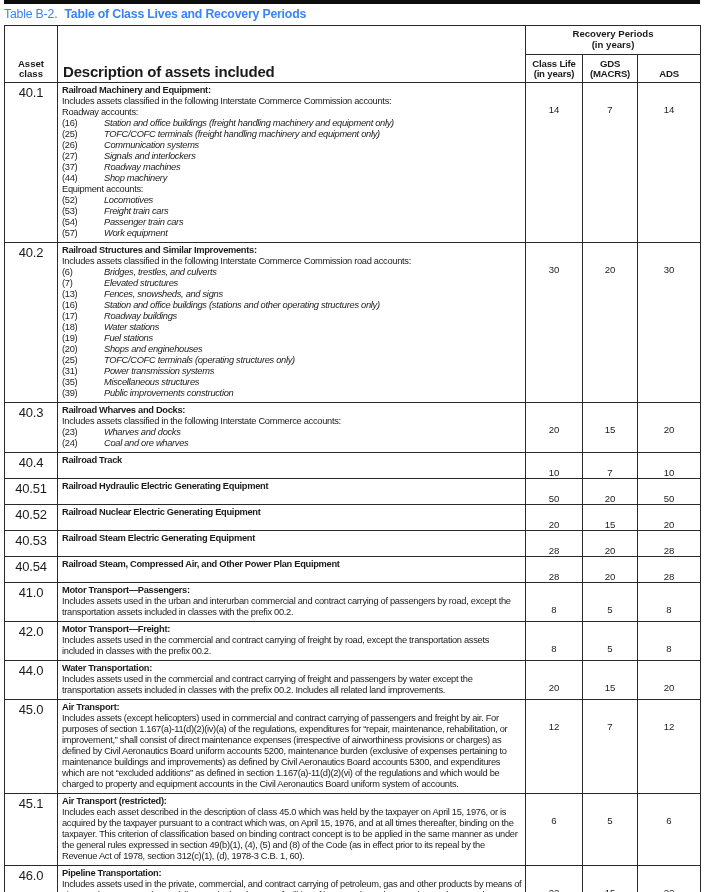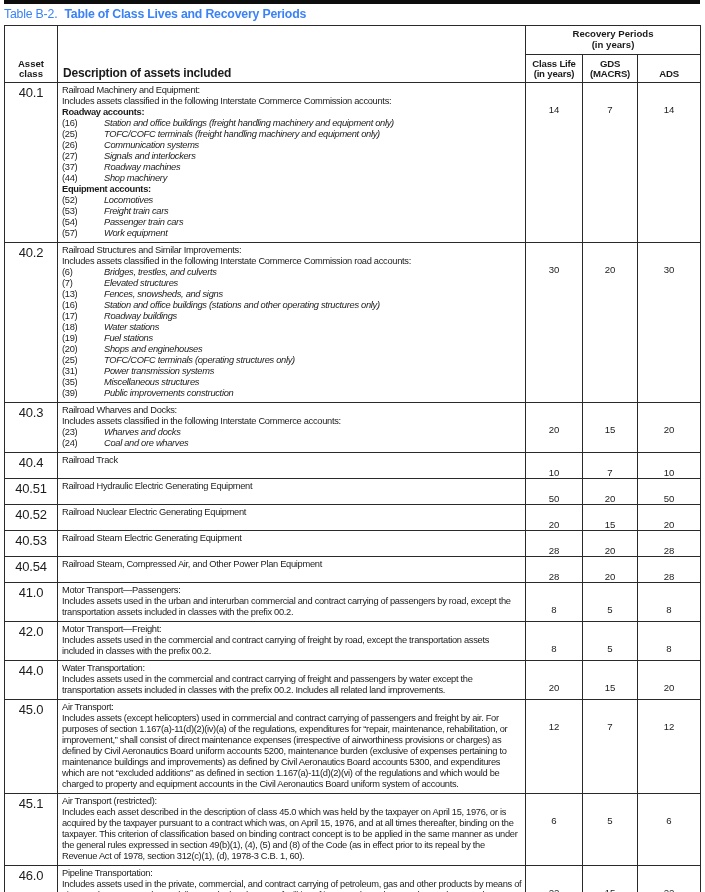--- a/index.html
+++ b/index.html
@@ -13,30 +13,30 @@
   .page-title{margin:3px 0 4px 4px;font-size:12.3px;line-height:14px;color:#3b82f6;white-space:nowrap;}
   .page-title .prefix{font-weight:normal;letter-spacing:-0.2px;margin-right:7px;}
   .page-title .main{font-weight:bold;letter-spacing:-0.2px;}
 
   table{border-collapse:collapse;table-layout:fixed;width:696px;margin-left:4px;}
   th,td{border:1px solid #2a2a2a;padding:0;}
   thead th{font-weight:bold;text-align:center;color:#1a1a1a;}
   .recovery-h{height:24px;font-size:9.6px;line-height:10.6px;vertical-align:middle;padding:2px 0;}
   .sub-h{height:25px;font-size:9.6px;line-height:10.6px;vertical-align:bottom;padding-bottom:2px;letter-spacing:-0.2px;}
   .asset-h{vertical-align:bottom;padding-bottom:2px;font-size:9.6px;line-height:10.6px;}
-  .desc-h{vertical-align:bottom;text-align:left;padding:0 8px 2px 5px;font-size:12px;letter-spacing:-0.2px;}
+  .desc-h{vertical-align:bottom;text-align:left;padding:0 8px 2px 5px;font-size:15px;letter-spacing:-0.2px;}
 
   td.asset{vertical-align:top;text-align:center;padding-top:2px;font-size:13px;letter-spacing:-0.2px;}
   td.desc{vertical-align:top;padding:2px 3px 3px 4px;font-size:9.3px;line-height:11px;letter-spacing:-0.3px;}
   td.val{vertical-align:top;text-align:center;font-size:9.6px;}
   tr.multi td.val{padding-top:21px;}
   tr.single td.val{padding-top:14px;}
   tr.single td.desc{height:12px;}
-  .row-title{font-weight:normal;}
-  .subhead{font-weight:bold;}
+  .row-title{font-weight:bold;}
+  .subhead{font-weight:normal;}
   .item{display:flex;}
   .num{flex:none;width:27px;text-align:left;margin-right:15px;}
   .itext{flex:1;font-style:italic;}
   tbody tr:last-child td{border-bottom-width:2px;}
 </style>
 </head>
 <body>
 
 <div class="top-rule"></div>
 

